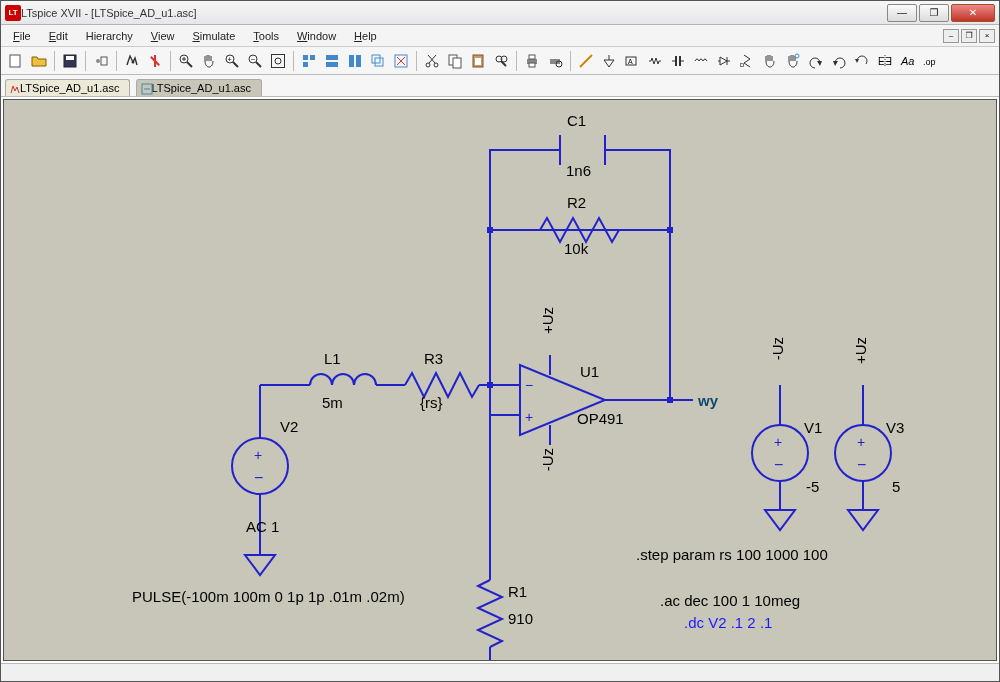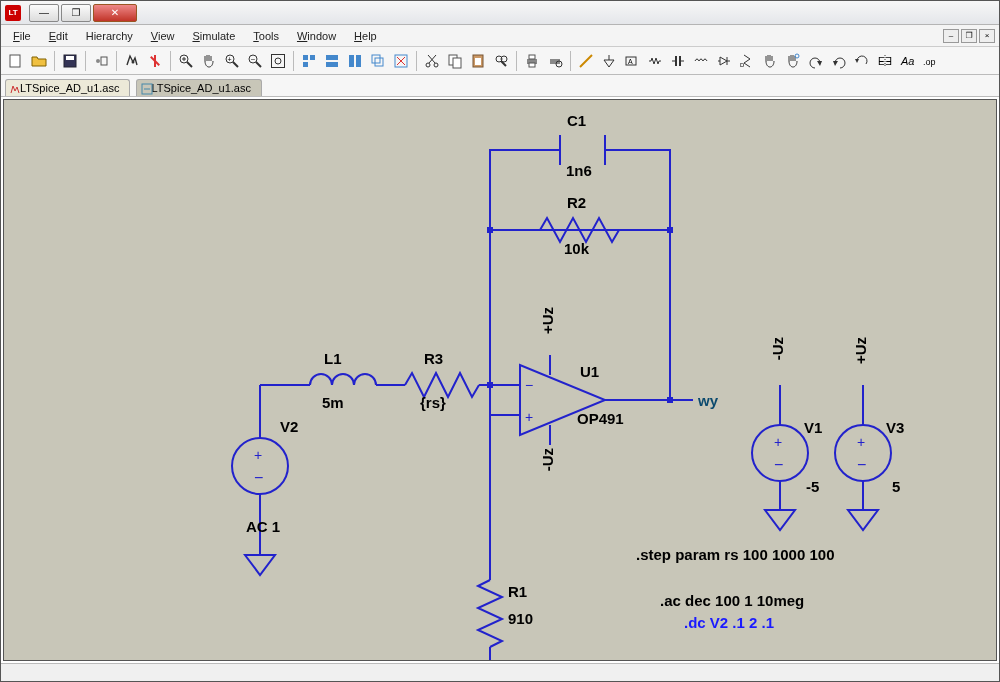--- a/index.html
+++ b/index.html
@@ -1,57 +1,58 @@
 <!DOCTYPE html>
 <html><head>
 <meta charset="utf-8">
 <style>
   * { box-sizing: border-box; margin: 0; padding: 0; }
   body { font-family: "Segoe UI", Tahoma, sans-serif; font-size: 11px; background: #fff; width: 1000px; height: 682px; overflow: hidden; }
   .window { width: 1000px; height: 682px; border: 1px solid #555; display: flex; flex-direction: column; }
   .titlebar { height: 24px; background: linear-gradient(#f7f7f7,#e4e6ea); display: flex; align-items: center; padding: 0 4px; border-bottom: 1px solid #b4b4b4; }
-  .titlebar .logo { width: 16px; height: 16px; background: #c00; border-radius: 2px; margin-right: 6px; display:flex;align-items:center;justify-content:center;color:#fff;font-size:8px;font-weight:bold;}
+  .titlebar .logo { width: 16px; height: 16px; background: #c00; border-radius: 2px; display:flex;align-items:center;justify-content:center;color:#fff;font-size:8px;font-weight:bold;}
   .titlebar .title { flex: 1; color: #333; }
   .winbtns { display: flex; gap: 0; }
   .winbtn { width: 30px; height: 18px; border: 1px solid #888; background: linear-gradient(#fbfbfb,#dcdcdc); display:flex;align-items:center;justify-content:center;font-size:10px;color:#222;border-radius:2px;margin-left:2px;}
   .winbtn.close { background: linear-gradient(#e88,#c13428); color:#fff; border-color:#952; width:44px;}
   .menubar { height: 22px; background: #f4f4f4; display: flex; align-items: center; padding: 0 4px; gap: 2px; border-bottom: 1px solid #ccc; }
   .menuitem { padding: 2px 8px; color: #222; cursor: default; }
   .menuitem u { text-decoration: underline; }
   .mdi-btns { margin-left:auto; display:flex; gap:2px;}
   .mdi-btn { width:16px;height:14px;border:1px solid #999;background:#eee;font-size:8px;display:flex;align-items:center;justify-content:center;}
   .toolbar { height: 28px; background: #f6f6f6; border-bottom: 1px solid #bbb; display:flex; align-items:center; padding: 0 4px; gap:1px;}
   .tbtn { width: 22px; height: 22px; display:flex; align-items:center; justify-content:center; color:#333;}
   .tbtn svg { width:16px; height:16px; }
   .sep { width:1px; height:20px; background:#bbb; margin:0 3px;}
   .tabbar { height: 22px; background: #f6f6f6; border-bottom: 1px solid #bbb; display:flex; align-items:flex-end; padding-left:4px;}
   .tab { padding:2px 10px 2px 14px; border:1px solid #aaa; border-bottom:none; background:#ece9d8; margin-right:6px; font-size:11px; position:relative; border-radius:3px 3px 0 0;}
   .tab.active { background:#c8c6b8; }
   .tab .ticon { position:absolute; left:4px; top:3px; width:12px; height:12px;}
   .canvas { flex:1; background:#c8c6b8; position:relative; border:1px solid #555; margin:2px; overflow:hidden;}
   .statusbar { height:18px; background:#f0f0f0; border-top:1px solid #bbb;}
   
-  .sch-text { position:absolute; font-family: Arial, sans-serif; font-size:15px; font-weight:bold; color:#000; }
+  .sch-text { position:absolute; font-family: Arial, sans-serif; font-size:15px; font-weight:normal; color:#000; }
   .sch-text.dir { color:#000;text-align:center; }
   .sch-text.blue { color:#1a1aff;margin-left:48px; }
   .sch-text.net { color:#0c4a6e; font-weight:bold;}
   .sch-text.vlabel { writing-mode: vertical-rl; transform: rotate(180deg); }
   svg.schem { position:absolute; left:0; top:0; width:100%; height:100%; }
   .wire { stroke:#2222cc; stroke-width:2; fill:none; }
   .comp { stroke:#2222cc; stroke-width:2; fill:none; }
   .junc { fill:#2222cc; }
   .gnd { stroke:#2222cc; stroke-width:2; fill:none; }
 </style>
 </head>
 <body>
 
 <div class="window">
 
   <div class="titlebar">
     <div class="logo">LT</div>
+    <div class="title">LTspice XVII - [LTSpice_AD_u1.asc]</div>
     <div class="winbtns">
       <div class="winbtn">―</div>
       <div class="winbtn">❐</div>
       <div class="winbtn close">✕</div>
     </div>
   </div>
 
   <div class="menubar">
     <div class="menuitem"><u>F</u><span>ile</span></div>
     <div class="menuitem"><u>E</u>dit</div>
@@ -421,18 +422,19 @@
     <div class="sch-text" style="left:242px;top:418px">AC 1</div>
     <div class="sch-text" style="left:504px;top:483px">R1</div>
     <div class="sch-text" style="left:504px;top:510px">910</div>
     <div class="sch-text vlabel" style="left:765px;top:237px">-Uz</div>
     <div class="sch-text" style="left:800px;top:319px">V1</div>
     <div class="sch-text" style="left:802px;top:378px">-5</div>
     <div class="sch-text vlabel" style="left:848px;top:237px">+Uz</div>
     <div class="sch-text" style="left:882px;top:319px">V3</div>
     <div class="sch-text" style="left:888px;top:378px">5</div>
 
+    <div class="sch-text dir" style="left:128px;top:488px">PULSE(-100m 100m 0 1p 1p .01m .02m)</div>
     <div class="sch-text dir" style="left:632px;top:446px">.step param rs 100 1000 100</div>
     <div class="sch-text dir" style="left:656px;top:492px">.ac dec 100 1 10meg</div>
     <div class="sch-text blue" style="left:632px;top:514px">.dc V2 .1 2 .1</div>
   </div>
   <div class="statusbar"></div>
 </div>
 
 </body></html>

